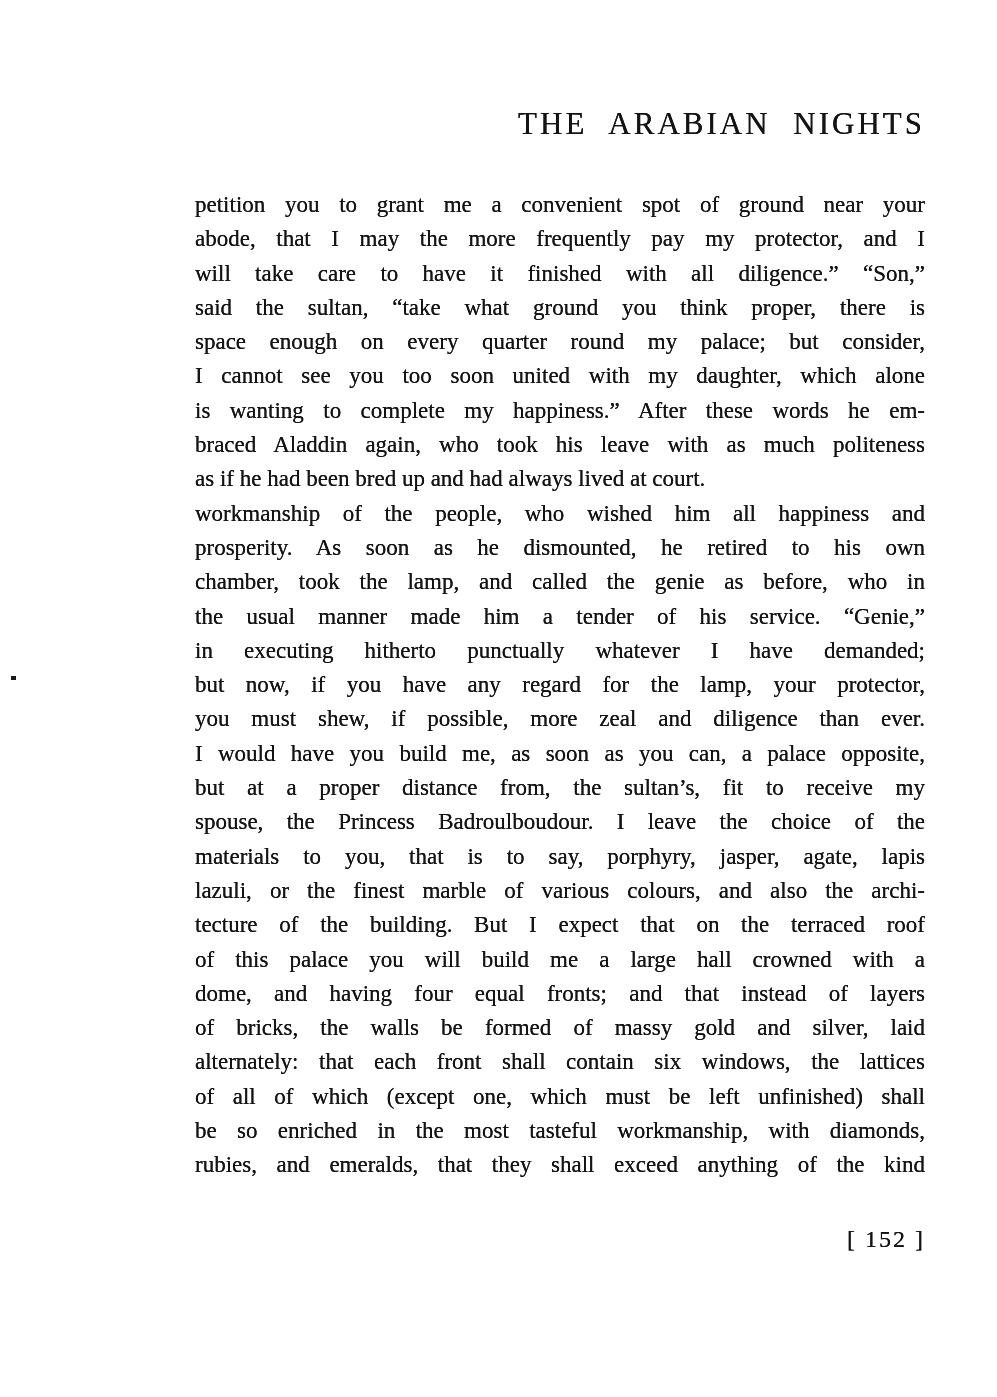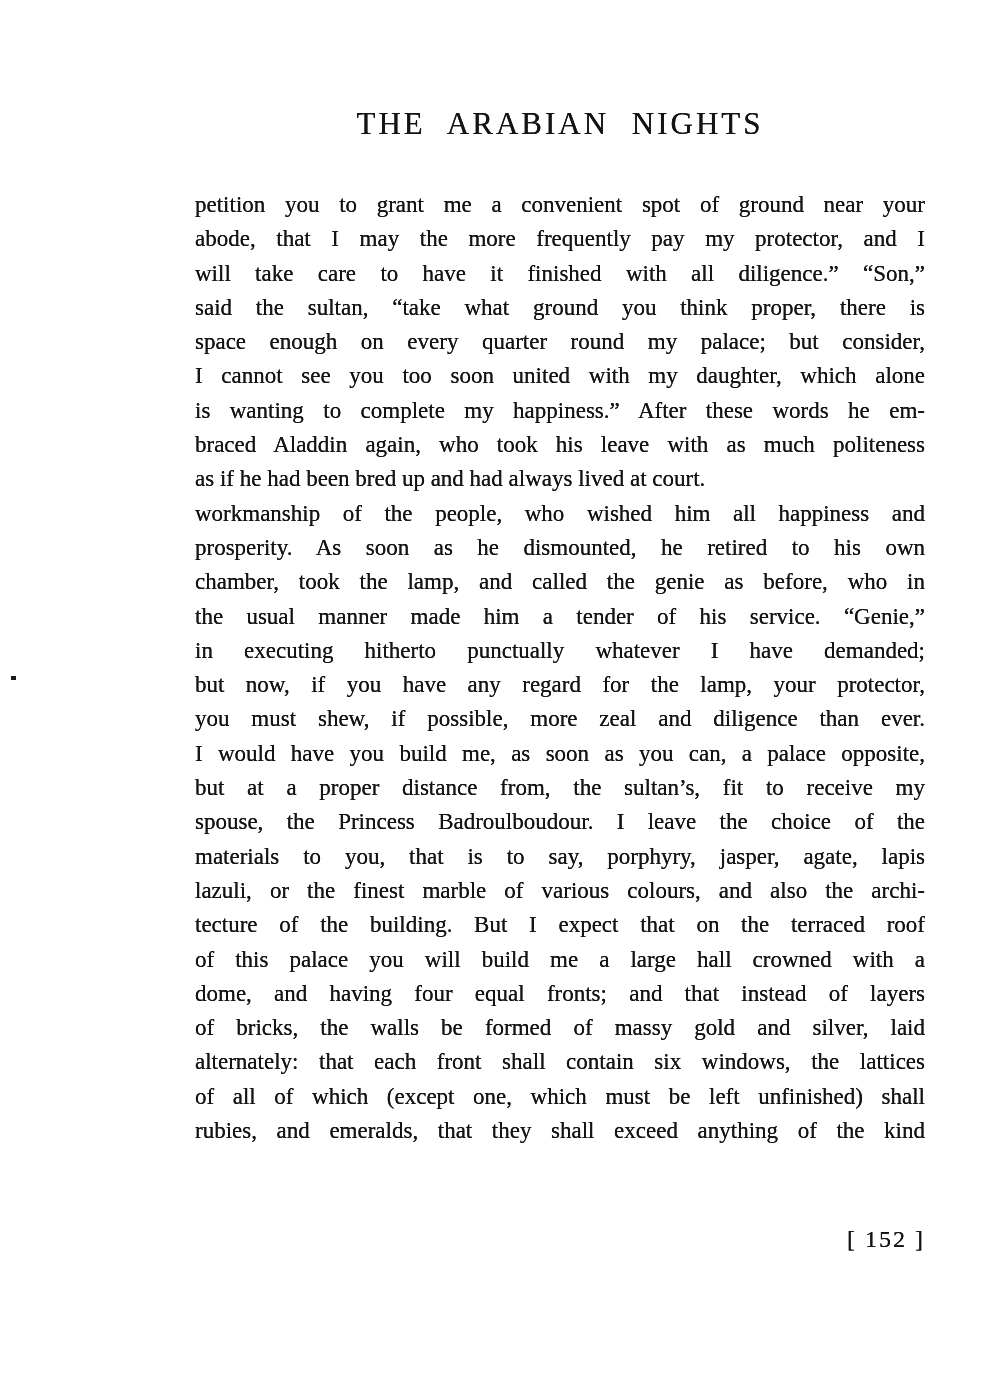--- a/index.html
+++ b/index.html
@@ -21,21 +21,21 @@
     left: 195px;
     top: 0;
     width: 730px;
   }
   .running-head {
     position: absolute;
     top: 106px;
     left: 0;
     width: 730px;
     margin: 0;
-    text-align: center;
+    text-align: right;
     font-size: 31px;
     font-weight: normal;
     letter-spacing: 3px;
     word-spacing: 12px;
     white-space: nowrap;
     text-shadow: 0 0 0.6px currentColor;
   }
   .body-lines {
     position: absolute;
     top: 160px;
@@ -107,19 +107,20 @@
       <div class="line">but at a proper distance from, the sultan’s, fit to receive my</div>
       <div class="line">spouse, the Princess Badroulboudour.  I leave the choice of the</div>
       <div class="line">materials to you, that is to say, porphyry, jasper, agate, lapis</div>
       <div class="line">lazuli, or the finest marble of various colours, and also the archi-</div>
       <div class="line">tecture of the building.  But I expect that on the terraced roof</div>
       <div class="line">of this palace you will build me a large hall crowned with a</div>
       <div class="line">dome, and having four equal fronts;  and that instead of layers</div>
       <div class="line">of bricks, the walls be formed of massy gold and silver, laid</div>
       <div class="line">alternately:  that each front shall contain six windows, the lattices</div>
       <div class="line">of all of which (except one, which must be left unfinished) shall</div>
+      <div class="line">be so enriched in the most tasteful workmanship, with diamonds,</div>
       <div class="line">rubies, and emeralds, that they shall exceed anything of the kind</div>
     </div>
 
     <div class="folio">[ 152 ]</div>
 
   </div>
 </div>
 
 </body></html>

